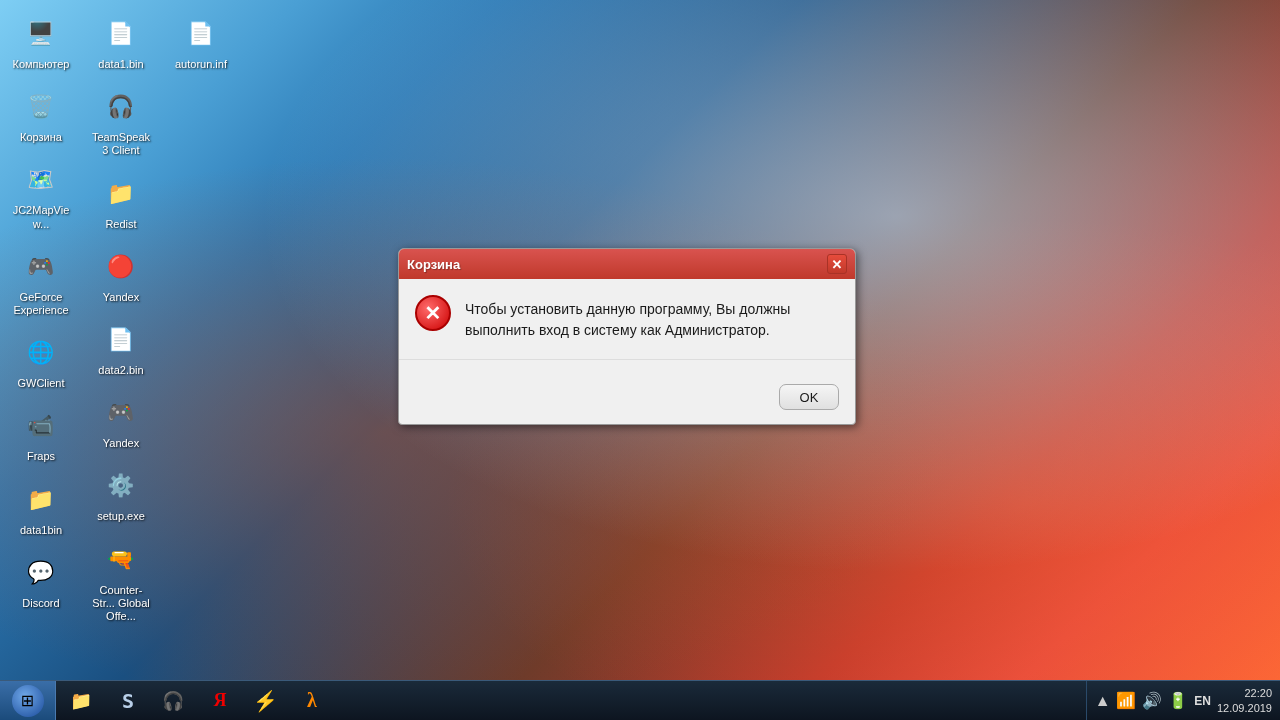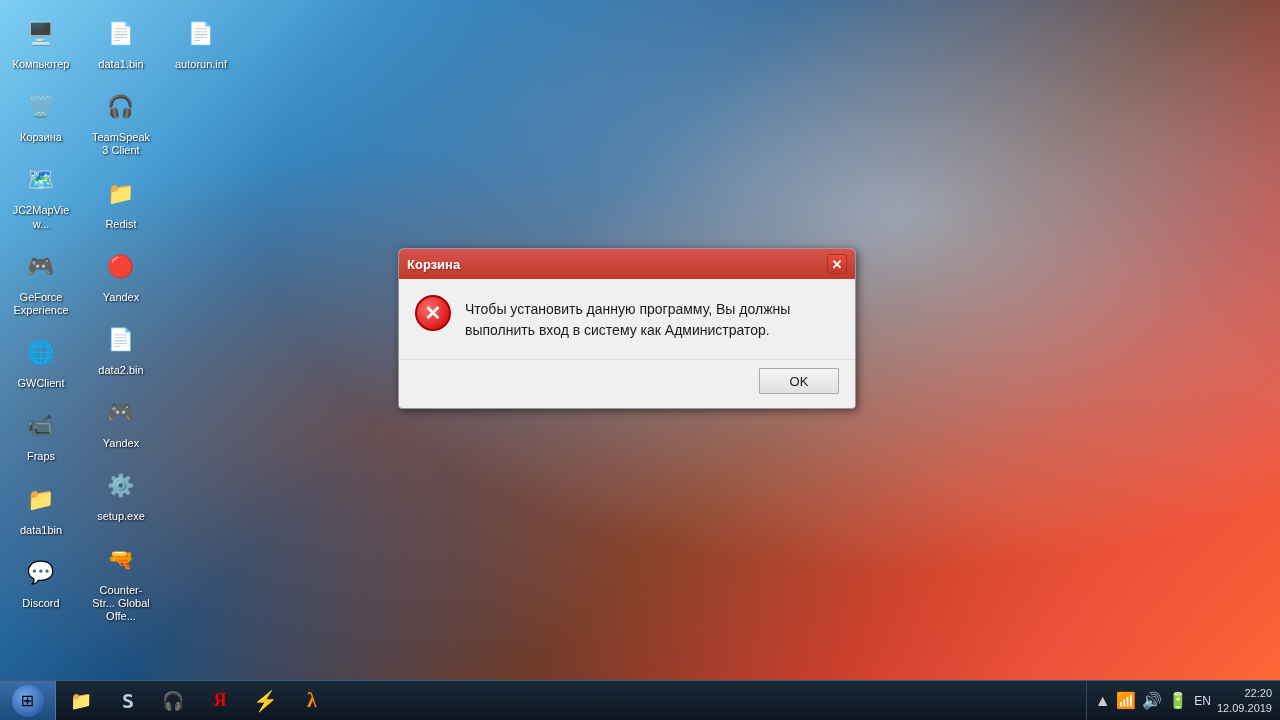--- a/index.html
+++ b/index.html
@@ -164,28 +164,29 @@
     }
 
     .dialog-footer {
       padding: 8px 16px 14px 16px;
       display: flex;
       justify-content: flex-end;
       border-top: 1px solid #ddd;
     }
 
     .ok-button {
-      width: 80px;
+      width: 60px;
       height: 26px;
       background: linear-gradient(to bottom, #f5f5f5, #e0e0e0);
       border: 1px solid #aaa;
-      border-radius: 1px;
+      border-radius: 7px;
       font-size: 13px;
       cursor: pointer;
       color: #1a1a1a;
+      margin-top: 16px;
     }
 
     
     .taskbar {
       position: absolute;
       bottom: 0;
       left: 0;
       right: 0;
       height: 40px;
       background: linear-gradient(to bottom, #1a2a3a 0%, #0d1520 100%);
@@ -247,21 +248,21 @@
 
     .tray-icon {
       font-size: 16px;
       color: #ccc;
       cursor: pointer;
     }
 
     .tray-lang {
       color: #ddd;
       font-size: 12px;
-      font-weight: 400;
+      font-weight: 700;
     }
 
     .tray-time {
       display: flex;
       flex-direction: column;
       align-items: flex-end;
       font-size: 11px;
       color: #ddd;
       line-height: 1.3;
     }

